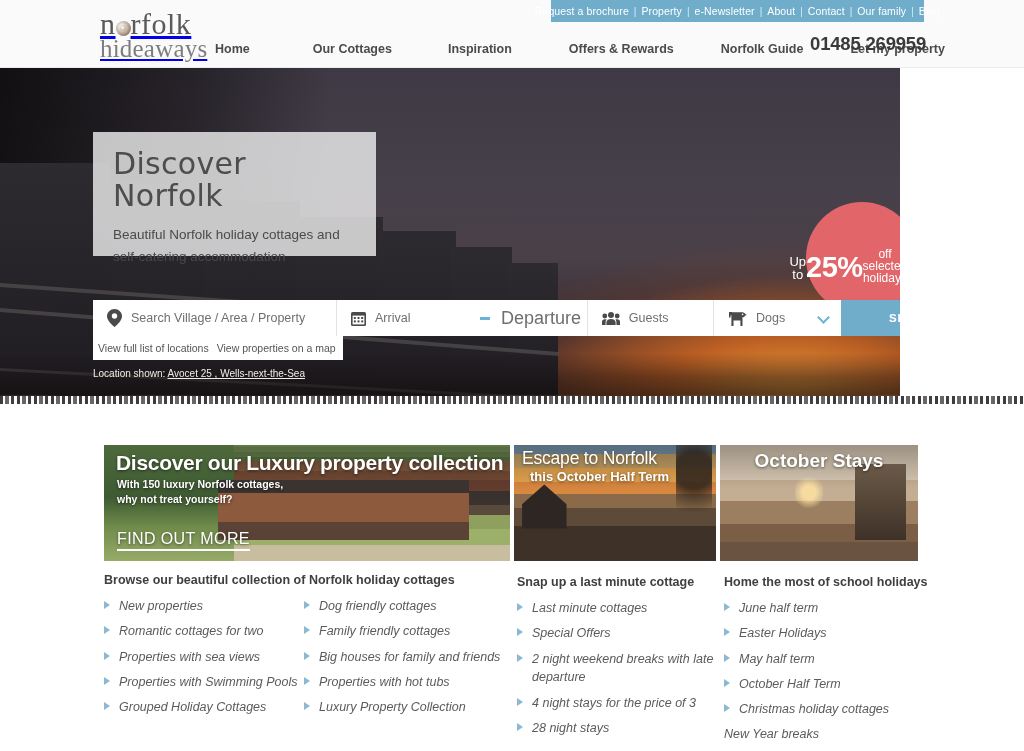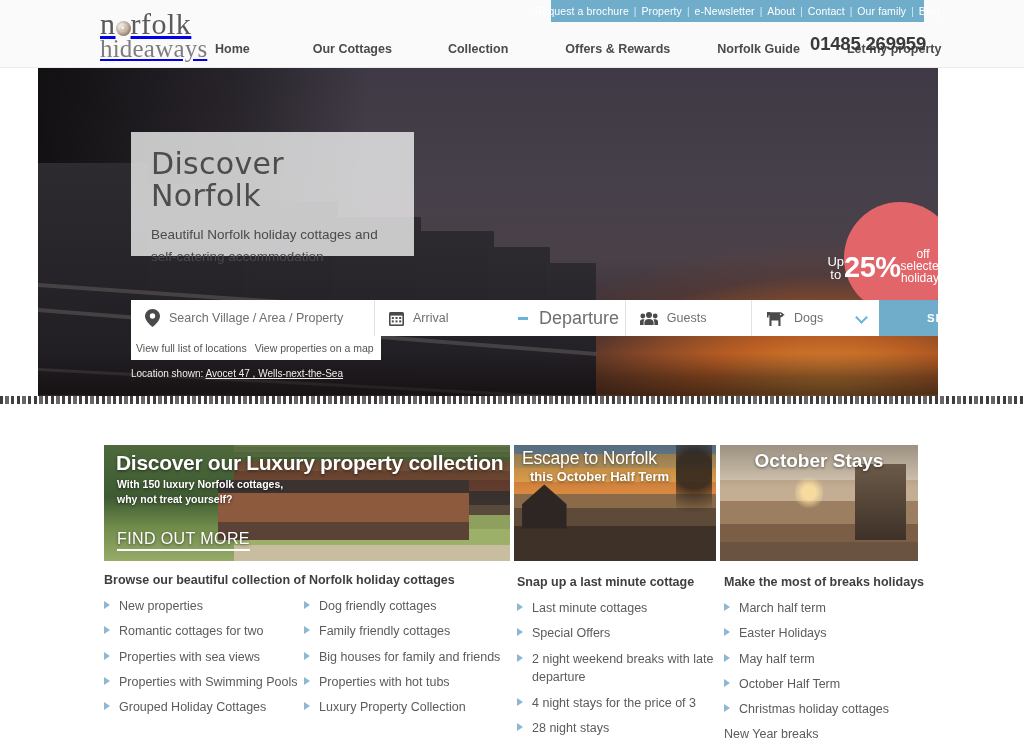--- a/index.html
+++ b/index.html
@@ -64,21 +64,20 @@
   }
 
   
   .hero {
     position: absolute; top: 68px; left: 0; width: 900px; height: 345px;
     overflow: hidden;
     background:
       radial-gradient(ellipse 420px 200px at 88% 96%, rgba(255,168,60,.95) 0%, rgba(221,108,32,.75) 32%, rgba(120,62,40,.25) 62%, rgba(0,0,0,0) 80%),
       radial-gradient(ellipse 700px 170px at 72% 99%, rgba(214,104,40,.55) 0%, rgba(90,50,40,.2) 55%, rgba(0,0,0,0) 80%),
       linear-gradient(to bottom, #3e3944 0%, #46404a 34%, #4a4048 55%, #3a3036 72%, #2a2228 88%, #211a1e 100%);
-    margin-left: 38px;
   }
   
   .hut {
     position: absolute; bottom: 0;
     background: linear-gradient(to bottom, #2d2a30, #1d1a20);
   }
   .hero-dark-left {
     position: absolute; top: 0; left: 0; width: 330px; height: 345px;
     background: linear-gradient(to right, rgba(12,10,12,.88), rgba(20,17,20,.55) 60%, rgba(20,17,20,0));
   }
@@ -289,21 +288,21 @@
   .link-list { list-style: none; margin-top: 10px; }
   .link-list li {
     display: flex; align-items: flex-start; gap: 9px;
     margin-bottom: 6.5px; font-size: 12.5px; color: #5b5b5b;
   }
   .bullet {
     flex: 0 0 auto; width: 0; height: 0; margin-top: 4px;
     border-top: 4.5px solid transparent; border-bottom: 4.5px solid transparent;
     border-left: 6px solid #8cb8d4;
   }
-  .link-list a { color: #5b5b5b; text-decoration: none; line-height: 1.5; }
+  .link-list a { color: #5b5b5b; text-decoration: none; line-height: 1.5; font-style: italic; }
 
   .grp-browse { position: absolute; left: 104px; top: 155px; width: 400px; }
   .browse-cols { display: flex; gap: 0; }
   .browse-cols > ul { width: 206px; }
   .grp-lastmin { position: absolute; left: 517px; top: 157px; width: 200px; }
   .grp-school  { position: absolute; left: 724px; top: 157px; width: 210px; }
 </style>
 </head>
 <body>
 
@@ -399,39 +398,39 @@
       <button class="sb-search">SEARCH</button>
     </div>
 
     <div class="sb-links">
       <a href="#">View full list of locations</a>
       <a href="#">View properties on a map</a>
     </div>
 
     <div class="loc-shown">
       <span>Location shown:</span>
-      <a href="#">Avocet 47 , Wells-next-the-Sea</a>
+      <a href="#">Avocet 25 , Wells-next-the-Sea</a>
     </div>
   </div>
 
   <div class="torn">
     <div class="torn-noise"></div>
     <div class="torn-white"></div>
   </div>
 
   <div class="header">
     <a class="logo" href="#">
       <div class="logo-top"><span>n</span><span class="logo-shell"></span><span>rfolk</span></div>
       <div class="logo-bottom">hideaways</div>
     </a>
 
     <nav class="nav">
       <a class="nav-item" href="#" style="margin-right:63px">Home</a>
       <a class="nav-item" href="#" style="margin-right:56px">Our Cottages</a>
-      <a class="nav-item" href="#" style="margin-right:57px">Collection</a>
+      <a class="nav-item" href="#" style="margin-right:57px">Inspiration</a>
       <a class="nav-item" href="#" style="margin-right:47px">Offers &amp; Rewards</a>
       <a class="nav-item" href="#" style="margin-right:47px">Norfolk Guide</a>
       <a class="nav-item" href="#">Let my property</a>
     </nav>
 
     <div class="phone">01485 269959</div>
   </div>
 
   <div class="utility-bar">
     <a class="utility-link" href="#">Request a brochure</a>
@@ -544,25 +543,25 @@
             <a href="#">4 night stays for the price of 3</a>
           </li>
         <li>
             <span class="bullet"></span>
             <a href="#">28 night stays</a>
           </li>
       </ul>
     </div>
 
     <div class="grp-school">
-      <div class="col-heading">Make the most of breaks holidays</div>
+      <div class="col-heading">Home the most of school holidays</div>
       <ul class="link-list">
         <li>
             <span class="bullet"></span>
-            <a href="#">March half term</a>
+            <a href="#">June half term</a>
           </li>
         <li>
             <span class="bullet"></span>
             <a href="#">Easter Holidays</a>
           </li>
         <li>
             <span class="bullet"></span>
             <a href="#">May half term</a>
           </li>
         <li>

